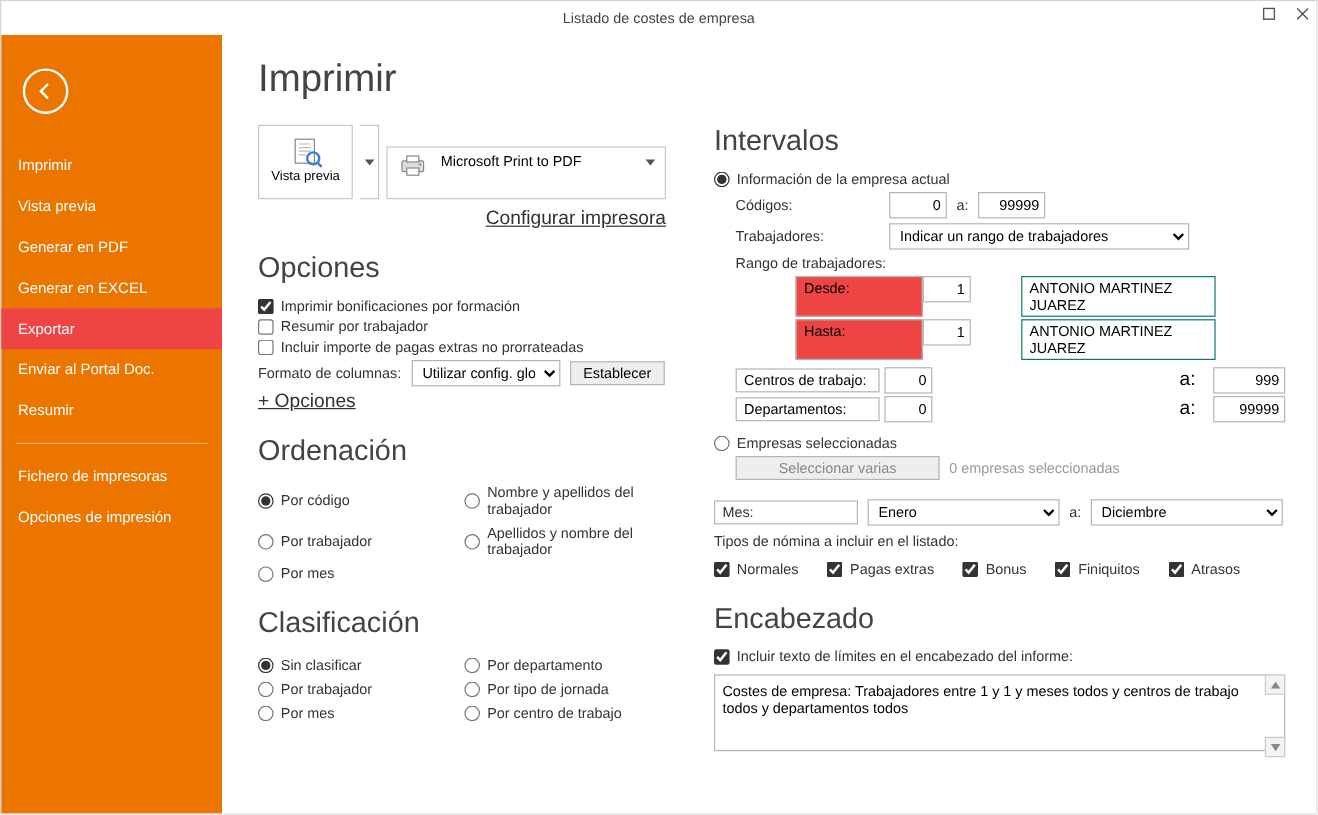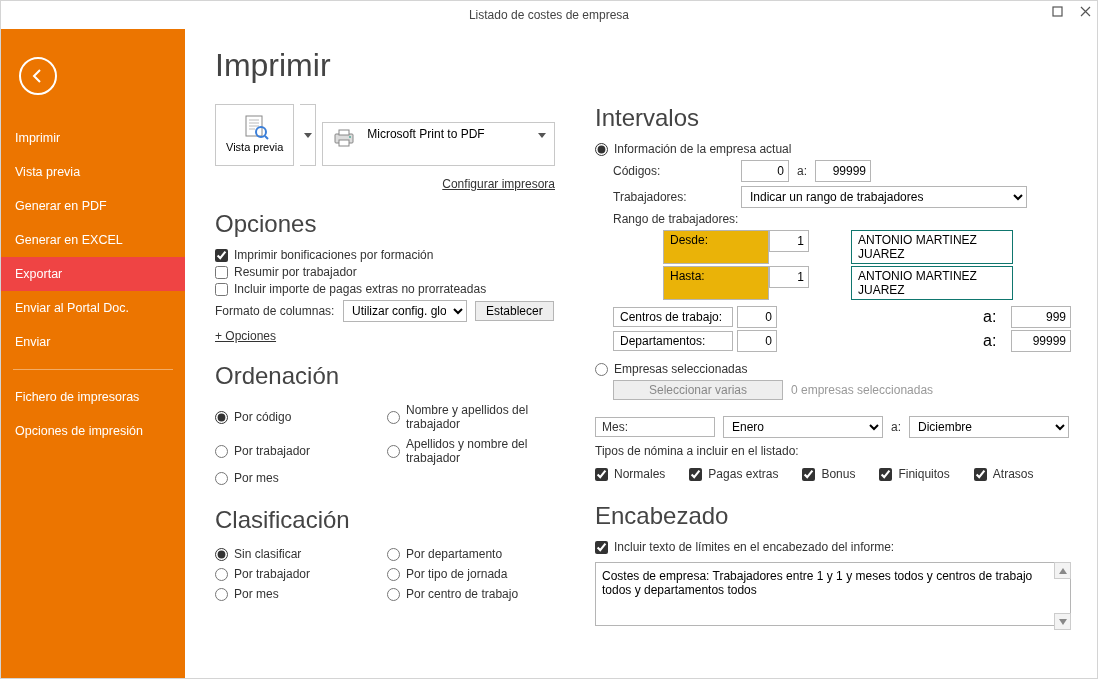--- a/index.html
+++ b/index.html
@@ -31,37 +31,37 @@
   .right { flex: 1; }
 
   
   .preview-row { display: flex; gap: 6px; align-items: stretch; }
   .btn-card { border: 1px solid #c8c8c8; padding: 8px 10px 4px 10px; display: flex; flex-direction: column; align-items: center; font-size: 11px; cursor: pointer; }
   .btn-card .ic { width: 32px; height: 28px; display:flex; align-items:center; justify-content:center; }
   .dd-caret { border: 1px solid #c8c8c8; border-left: none; width: 16px; display:flex; align-items:center; justify-content:center; cursor:pointer; }
   .printer-sel { border: 1px solid #c8c8c8; flex: 1; display: flex; align-items: flex-start; padding: 4px 8px; gap: 10px; font-size: 12px; cursor:pointer; height: 44px; margin-top: 18px; }
   .printer-sel .prn-ic { width: 26px; height: 22px; display:flex;align-items:center;justify-content:center; }
   .printer-sel .caret { margin-left: auto; }
-  .link { text-decoration: underline; color: #333; font-size: 12px; cursor: pointer; }
+  .link { text-decoration: underline; color: #333; font-size: 16px; cursor: pointer; }
   .cfg-row { text-align: right; margin-top: 8px; }
 
   
   label.chk, label.rb { display: flex; align-items: center; gap: 6px; font-size: 12px; color: #333; margin: 3px 0; cursor: pointer; }
   label.chk input, label.rb input { margin: 0; accent-color: #333; }
   .row { display: flex; align-items: center; gap: 8px; font-size: 12px; color: #333; margin: 4px 0; }
   .tlabel { min-width: 120px; }
   select, input[type=text] { border: 1px solid #b5b5b5; font-size: 12px; padding: 2px 4px; height: 22px; background:#fff; }
   select { cursor: pointer; }
   .smallbtn { border: 1px solid #b5b5b5; background: #eee; font-size: 12px; padding: 2px 10px; height: 20px; cursor: pointer; }
   .txt-right { text-align: right; }
   .grid2 { display: grid; grid-template-columns: 1fr 1fr; column-gap: 4px; }
   .mini-input { border:1px solid #b5b5b5; height:22px; }
   textarea.header-txt { width: 100%; height: 64px; border: 1px solid #b5b5b5; font-size: 12px; padding: 6px; resize: none; font-family: inherit; }
   .range-grid { display:grid; grid-template-columns: 106px 40px 204px; row-gap:2px; margin-left:50px; margin-bottom:6px; }
-  .range-grid .hdr { border:1px solid #b5b5b5; padding:2px 6px; font-size:12px; background:#eab308; }
+  .range-grid .hdr { border:1px solid #b5b5b5; padding:2px 6px; font-size:12px; background:#ef4444; }
   .range-grid .name { border:1px solid #0f766e; padding:2px 6px; font-size:12px;margin-left:42px; }
   .row-grid { display:grid; grid-template-columns: 120px 40px 1fr 24px 60px; gap:4px; align-items:center; }
   .row-grid .hdr { border:1px solid #b5b5b5; padding:2px 6px; font-size:12px; }
   .checks-row { display:flex; gap:24px; margin-top:6px; flex-wrap:wrap; }
   .scroll-wrap { position:relative; }
   .scroll-wrap .arrow { position:absolute; right:0; top:0; width:17px; height:17px; border:1px solid #ccc; background:#f3f3f3; display:flex;align-items:center;justify-content:center; cursor:pointer;}
   .scroll-wrap .arrow.bot { top:auto; bottom:0; }
   .caret-down::after { content:""; display:inline-block; border-left:4px solid transparent;border-right:4px solid transparent;border-top:5px solid #555; }
 </style>
 </head>
@@ -92,21 +92,21 @@
         <svg width="18" height="18">
             <path d="M11 3 L5 9 L11 15"></path>
           </svg>
       </div>
       <div class="nav-item"><span>Imprimir</span></div>
       <div class="nav-item"><span>Vista previa</span></div>
       <div class="nav-item"><span>Generar en PDF</span></div>
       <div class="nav-item"><span>Generar en EXCEL</span></div>
       <div class="nav-item selected"><span>Exportar</span></div>
       <div class="nav-item"><span>Enviar al Portal Doc.</span></div>
-      <div class="nav-item"><span>Enviar</span></div>
+      <div class="nav-item"><span>Resumir</span></div>
       <div class="nav-sep"></div>
       <div class="nav-item"><span>Fichero de impresoras</span></div>
       <div class="nav-item"><span>Opciones de impresión</span></div>
     </div>
 
     <div class="main">
       <h1 class="page-title">Imprimir</h1>
 
       <div class="cols">
 
@@ -223,21 +223,21 @@
 
           <div style="padding-left:18px">
             <div class="row">
               <span class="tlabel">Códigos:</span>
               <input type="text" class="txt-right" style="width: 48px;" value="0">
               <span>a:</span>
               <input type="text" class="txt-right" style="width: 56px;" value="99999">
             </div>
             <div class="row">
               <span class="tlabel">Trabajadores:</span>
-              <select style="width:286px"><option>Indicar un rango de trabajadores</option></select>
+              <select style="width:250px"><option>Indicar un rango de trabajadores</option></select>
             </div>
             <div class="row">
                 <span>Rango de trabajadores:</span>
               </div>
 
             <div class="range-grid">
               <div class="hdr">Desde:</div>
               <input type="text" class="mini-input txt-right" value="1" style="">
               <div class="name">ANTONIO MARTINEZ JUAREZ</div>
               <div class="hdr">Hasta:</div>

